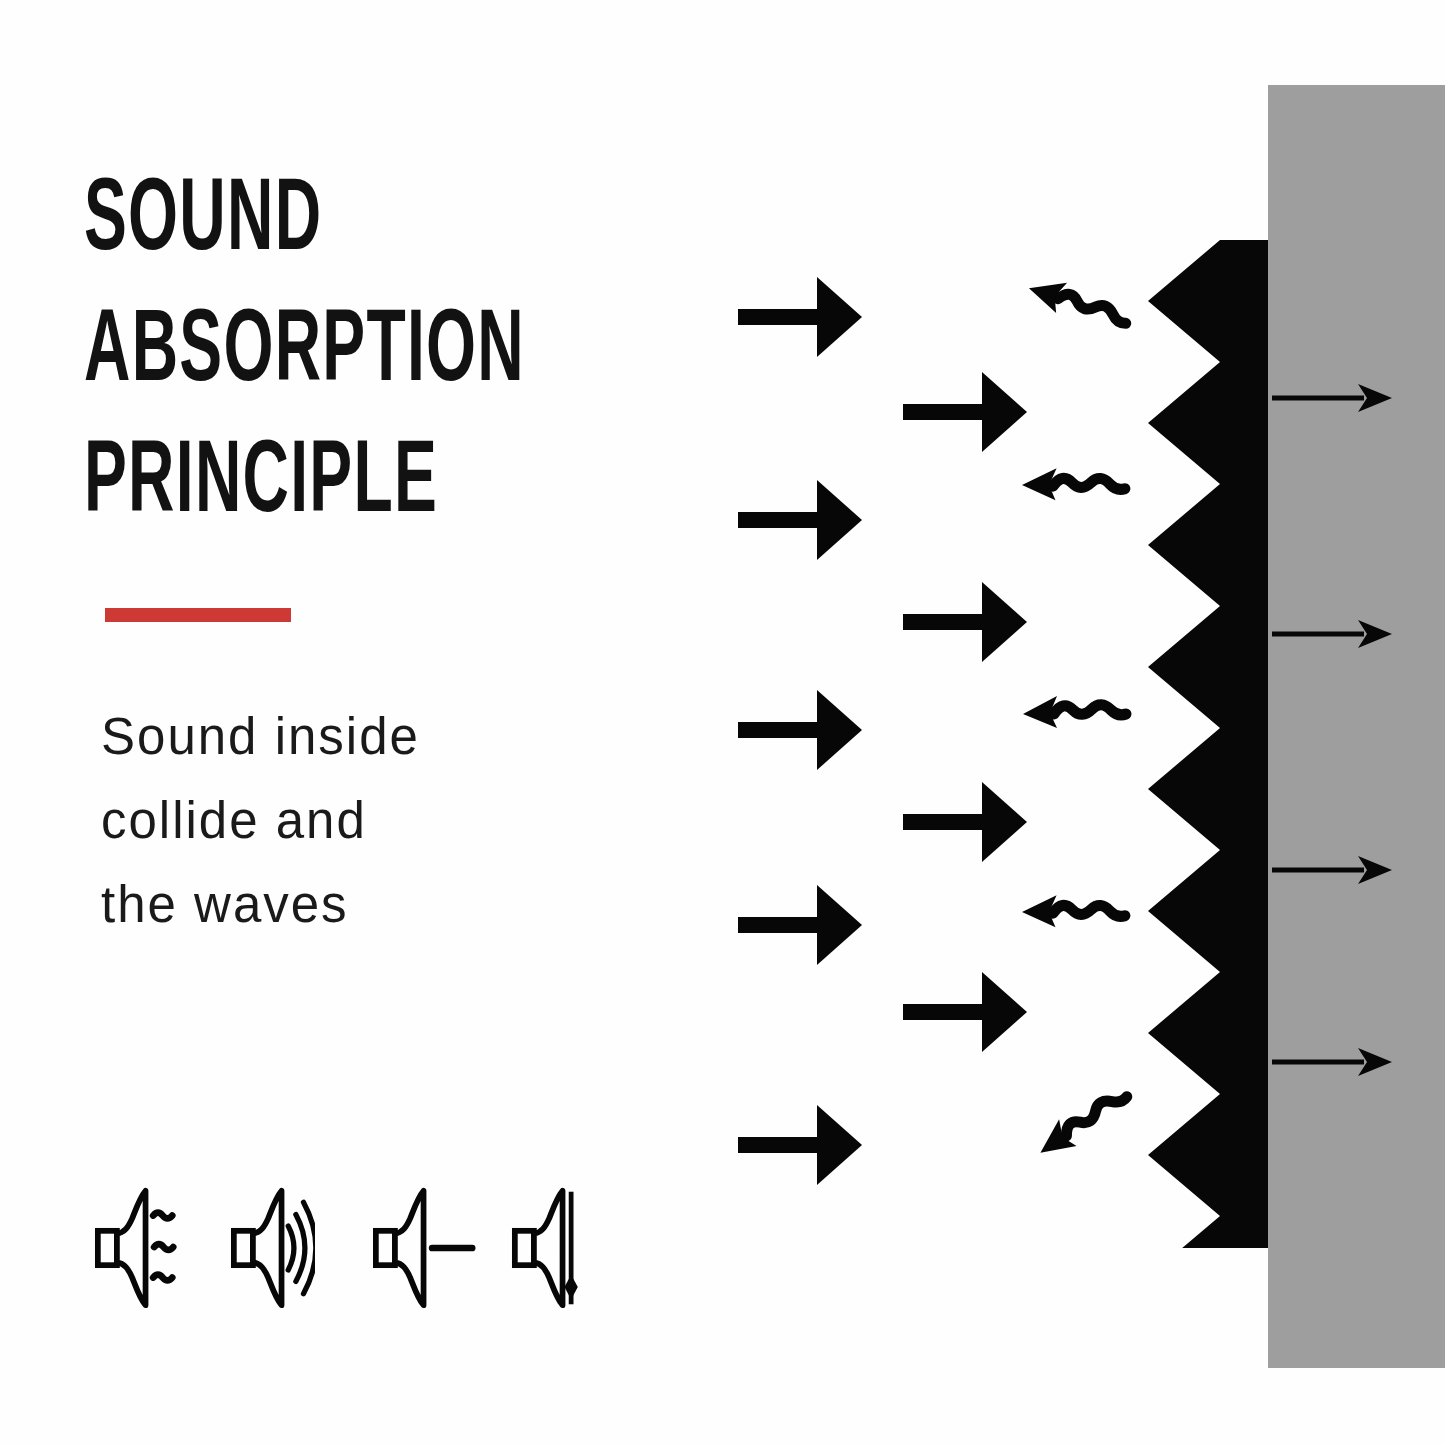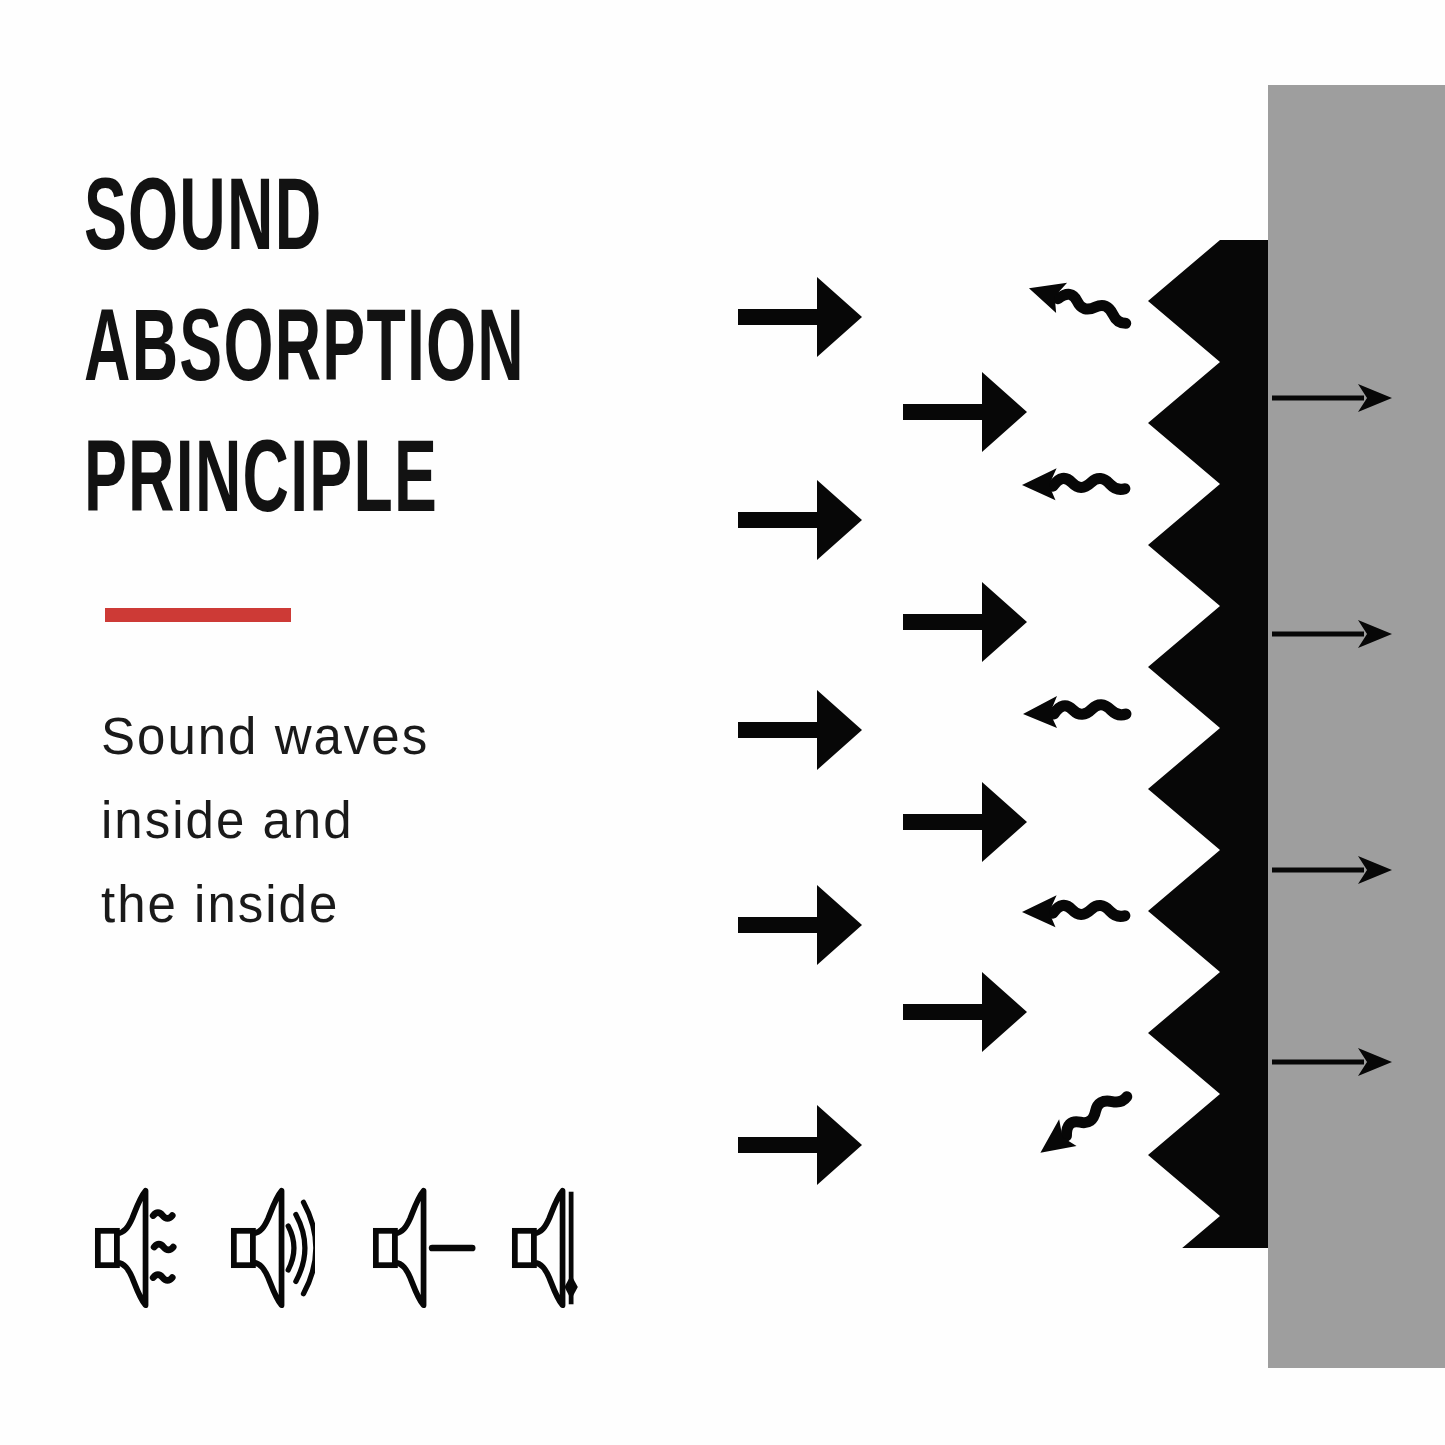--- a/index.html
+++ b/index.html
@@ -91,23 +91,23 @@
 
   <h1 class="title" style="color: rgb(18, 18, 18);">
     <span>SOUND</span>
     <span>ABSORPTION</span>
     <span>PRINCIPLE</span>
   </h1>
 
   <div class="accent-bar" style="background: rgb(205, 58, 54);"></div>
 
   <p class="desc" style="color: rgb(26, 26, 26);">
-    <span>Sound waves</span>
-    <span>inside and</span>
-    <span>the inside</span>
+    <span>Sound inside</span>
+    <span>collide and</span>
+    <span>the waves</span>
   </p>
 
   <div class="speakers">
 
     <div class="spk" style="left:93px">
       <svg width="86" height="124" viewBox="0 0 90 130">
         <rect x="5" y="47" width="20" height="36" fill="#fefefe" stroke="#070707" stroke-width="6"></rect>
         <path d="M25,50 C33,49 37,43 41,34 C45,24 49,12 55,5 L55,125 C49,118 45,106 41,96 C37,87 33,81 25,80 Z" fill="#fefefe" stroke="#070707" stroke-width="6" stroke-linejoin="round"></path>
         <path d="M63,31 q5,-6 10,0 q5,6 10,0" fill="none" stroke="#070707" stroke-width="7" stroke-linecap="round"></path>
         <path d="M64,64 q5,-6 10,0 q5,6 10,0" fill="none" stroke="#070707" stroke-width="7" stroke-linecap="round"></path>

